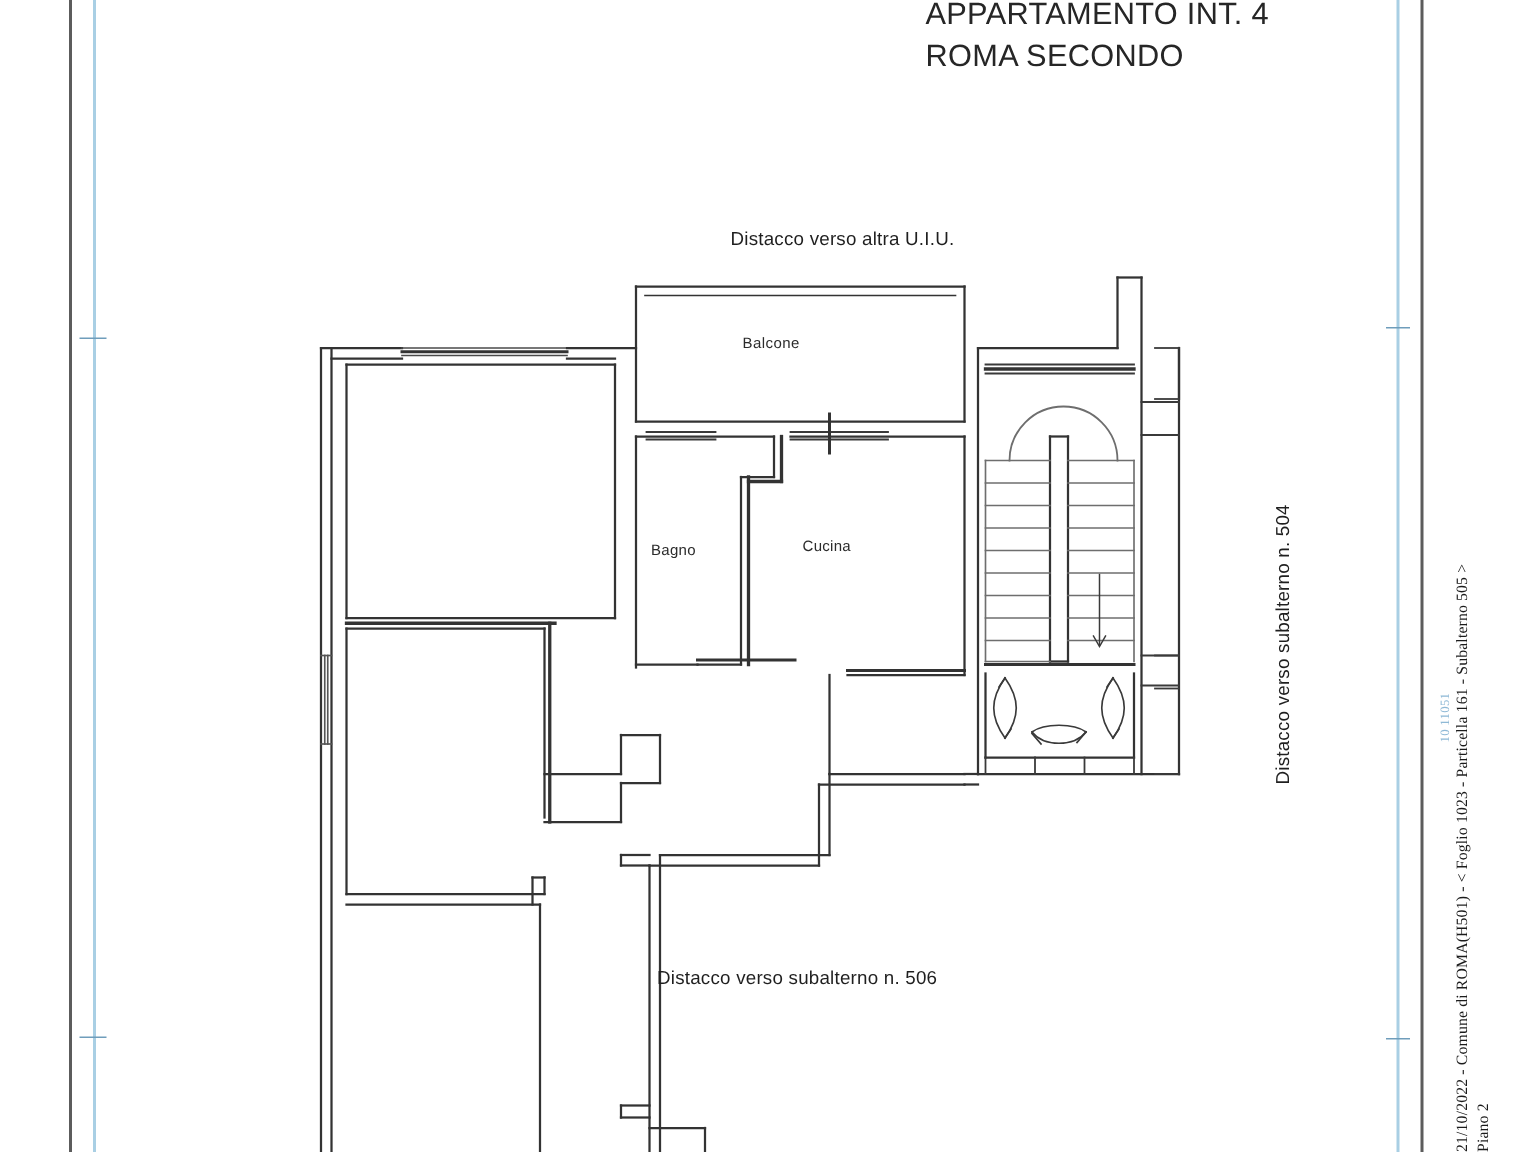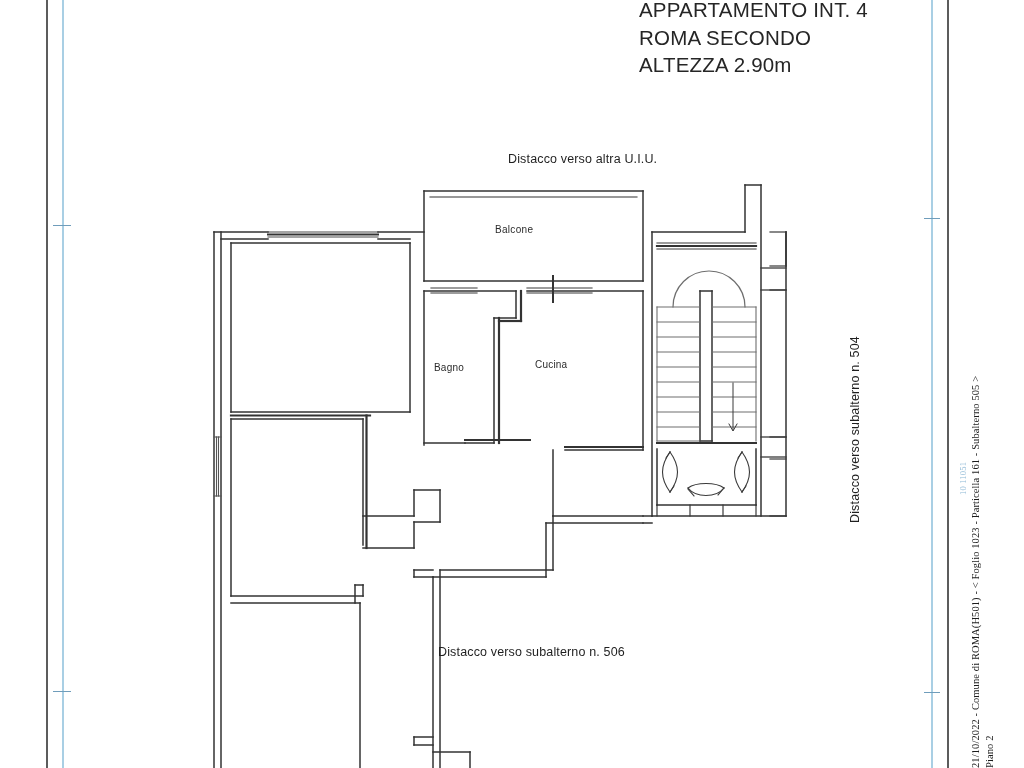--- a/index.html
+++ b/index.html
@@ -20,21 +20,21 @@
   #sheet {
     position: absolute;
     inset: 0;
     width: 1024px;
     height: 768px;
   }
 
   
   .header-block {
     position: absolute;
-    left: 639px;
+    left: 617px;
     top: 0px;
     width: 330px;
     line-height: 1.0;
   }
   .header-line {
     font-size: 20.5px;
     letter-spacing: 0.2px;
     color: #262626;
     margin: 0 0 7px 0;
     white-space: nowrap;
@@ -42,21 +42,21 @@
   }
 
   
   .plan-label {
     position: absolute;
     font-size: 12.5px;
     color: #1f1f1f;
     white-space: nowrap;
     letter-spacing: 0.15px;
   }
-  #label-top      { left: 487px; top: 152px; margin-left: 21px; }
+  #label-top      { left: 487px; top: 152px; }
   #label-bottom   { left: 438px; top: 645px; }
 
   .plan-label-vert {
     position: absolute;
     font-size: 12.5px;
     color: #1f1f1f;
     white-space: nowrap;
     letter-spacing: 0.15px;
     transform-origin: 0 0;
     transform: rotate(-90deg);
@@ -131,21 +131,20 @@
   <div class="tick" style="left:53px; top:691px; width:18px; height:1.2px;"></div>
 
   <div class="rule-blue" style="left:931px; top:0; width:1.6px; height:768px;"></div>
   <div class="rule-dark" style="left:947px; top:0; width:1.6px; height:768px;"></div>
   <div class="tick" style="left:924px; top:218px; width:16px; height:1.2px;"></div>
   <div class="tick" style="left:924px; top:692px; width:16px; height:1.2px;"></div>
 
   <div class="header-block no-sel">
     <div class="header-line">APPARTAMENTO INT. 4</div>
     <div class="header-line">ROMA SECONDO</div>
-    <div class="header-line">ALTEZZA 2.90m</div>
   </div>
 
   <svg width="1024" height="768" viewBox="0 0 1024 768" style="position:absolute;left:0;top:0;">
 
     <g fill="none" stroke="#333333" stroke-width="1.5" stroke-linecap="square">
 
       <path d="M 214 232 L 214 768"></path>
       <path d="M 221 232 L 221 768"></path>
       <path d="M 214 232 L 268 232"></path>
       <path d="M 221 239 L 268 239"></path>

